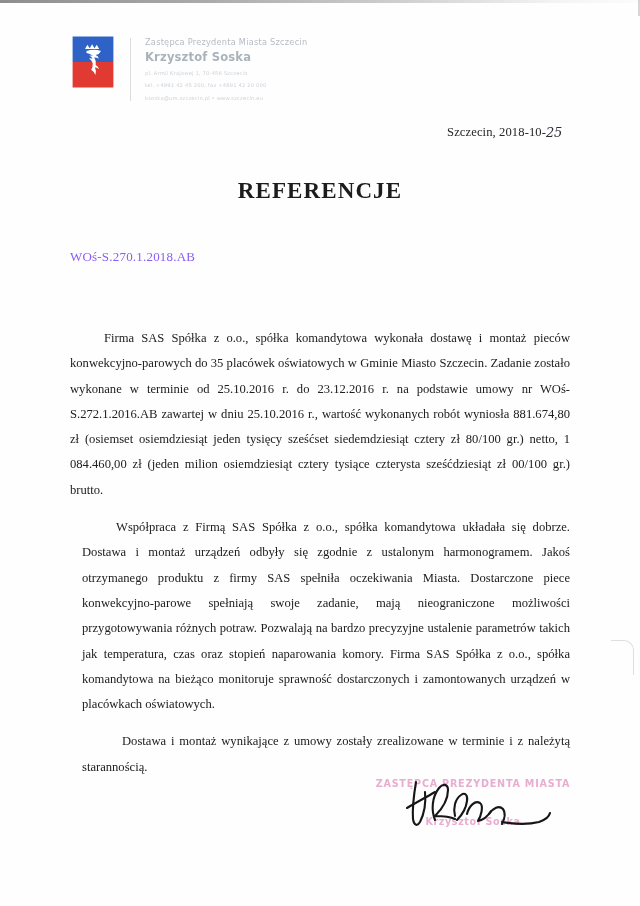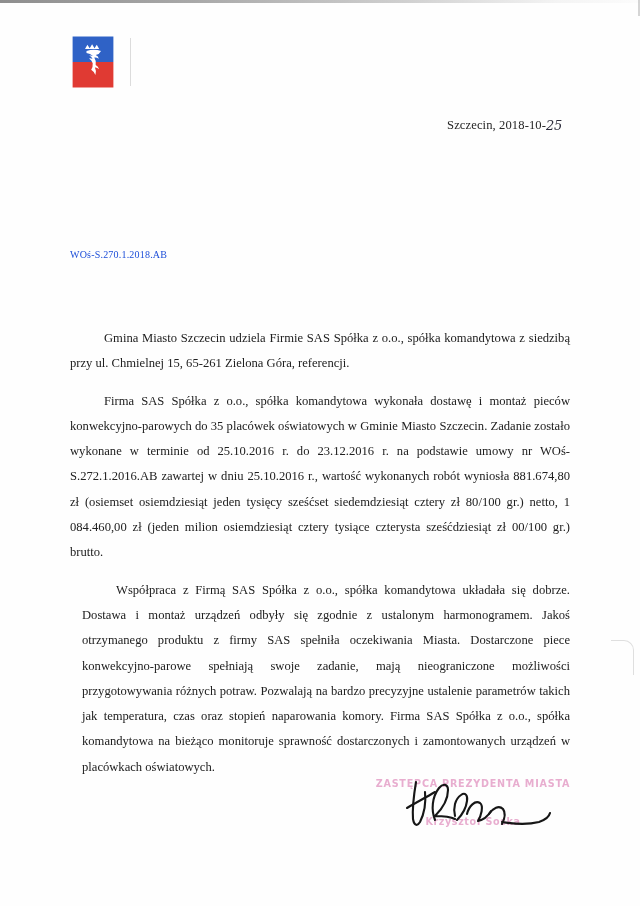--- a/index.html
+++ b/index.html
@@ -85,21 +85,21 @@
     letter-spacing: .18px;
     color: #ccd3da;
     line-height: 1.82;
     margin-top: 3px;
     white-space: nowrap;
   }
 
   
   .dateline {
     position: absolute;
-    top: 117px;
+    top: 124px;
     right: 78px;
     font-size: 12.6px;
     letter-spacing: .1px;
     white-space: nowrap;
     color: #262626;
   }
   .date-hand {
     font-family: "DejaVu Serif", serif;
     font-style: italic;
     font-size: 13px;
@@ -120,23 +120,23 @@
     font-weight: bold;
     letter-spacing: 1.1px;
     color: #1c1c1c;
   }
 
   
   .refno {
     position: absolute;
     top: 249px;
     left: 70px;
-    font-size: 10px;
+    font-size: 13px;
     letter-spacing: .2px;
-    color: #1d4ed8;
+    color: #8b5cf6;
   }
 
   
   .body-block {
     position: absolute;
     top: 326px;
     left: 70px;
     width: 500px;
   }
   .para {
@@ -220,31 +220,39 @@
         <g fill="#ffffff">
           <path d="M13 13 l2.4 -4.2 l2.3 3.4 l2.4 -3.9 l2.4 3.9 l2.3 -3.4 l2.4 4.2 z"></path>
           <path d="M14.5 15 q7.5 -2.6 14.5 0 q-1.4 3.2 -5.3 4.1 q2.8 1.1 3.1 3.6 q-2.3 -1.5 -4.5 -1.2 q2.2 3.4 1.4 7.4 q2.6 1.3 3.4 4.3 q-2.1 -1.9 -4.2 -1.6 q1.9 3.5 .5 7.4 q-1.3 -3.4 -4.2 -5.2 q1.9 -3.2 1.5 -6.6 q-1 -3.3 -3.6 -4.8 q1.8 -.3 3.4 .5 q-1 -2.3 -3.3 -3.3 q2 -.4 3.7 .4 q-2.6 -2.4 -6.4 -3 z"></path>
         </g>
         <path d="M0 0 h42 v52 h-42 z" fill="none" stroke="#ffffff" stroke-width="1.2"></path>
       </svg>
     </div>
 
     <div class="crest-divider"></div>
 
+    <div class="lh-text">
+      <div class="lh-office">Zastępca Prezydenta Miasta Szczecin</div>
+      <div class="lh-name">Krzysztof Soska</div>
+      <div class="lh-addr">pl. Armii Krajowej 1, 70-456 Szczecin</div>
+      <div class="lh-addr">tel. +4891 42 45 200,   fax +4891 42 20 000</div>
+      <div class="lh-addr">ksoska@um.szczecin.pl • www.szczecin.eu</div>
+    </div>
   </div>
 
   <div class="dateline"><span>Szczecin, 2018-10-</span><span class="date-hand">25</span></div>
 
+  <div class="doc-title">REFERENCJE</div>
 
   <div class="refno">WOś-S.270.1.2018.AB</div>
 
   <div class="body-block">
-    <p class="para indent">Gmina Miasto Szczecin udziela Firmie SAS Spółka z o.o., spółka komandytowa z siedzibą przy ul. Chmielnej 15, 65-261 Zielona Góra, referencji.</p>
     <p class="para indent">Firma SAS Spółka z o.o., spółka komandytowa wykonała dostawę i montaż pieców konwekcyjno-parowych do 35 placówek oświatowych w Gminie Miasto Szczecin. Zadanie zostało wykonane w terminie od 25.10.2016 r. do 23.12.2016 r. na podstawie umowy nr WOś-S.272.1.2016.AB zawartej w dniu 25.10.2016 r., wartość wykonanych robót wyniosła 881.674,80 zł (osiemset osiemdziesiąt jeden tysięcy sześćset siedemdziesiąt cztery zł 80/100 gr.) netto, 1 084.460,00 zł (jeden milion osiemdziesiąt cztery tysiące czterysta sześćdziesiąt zł 00/100 gr.) brutto.</p>
     <p class="para indent gap-top">Współpraca z Firmą SAS Spółka z o.o., spółka komandytowa układała się dobrze. Dostawa i montaż urządzeń odbyły się zgodnie z ustalonym harmonogramem. Jakoś otrzymanego produktu z firmy SAS spełniła oczekiwania Miasta. Dostarczone piece konwekcyjno-parowe spełniają swoje zadanie, mają nieograniczone możliwości przygotowywania różnych potraw. Pozwalają na bardzo precyzyjne ustalenie parametrów takich jak temperatura, czas oraz stopień naparowania komory. Firma SAS Spółka z o.o., spółka komandytowa na bieżąco monitoruje sprawność dostarczonych i zamontowanych urządzeń w placówkach oświatowych.</p>
+    <p class="para indent-wide gap-top">Dostawa i montaż wynikające z umowy zostały zrealizowane w terminie i z należytą starannością.</p>
   </div>
 
   <div class="scan-curve"></div>
 
   <div class="sig-area">
     <div class="stamp">
       <div class="stamp-line1">ZASTĘPCA PREZYDENTA MIASTA</div>
       <div class="stamp-line2">Krzysztof Soska</div>
     </div>
 

